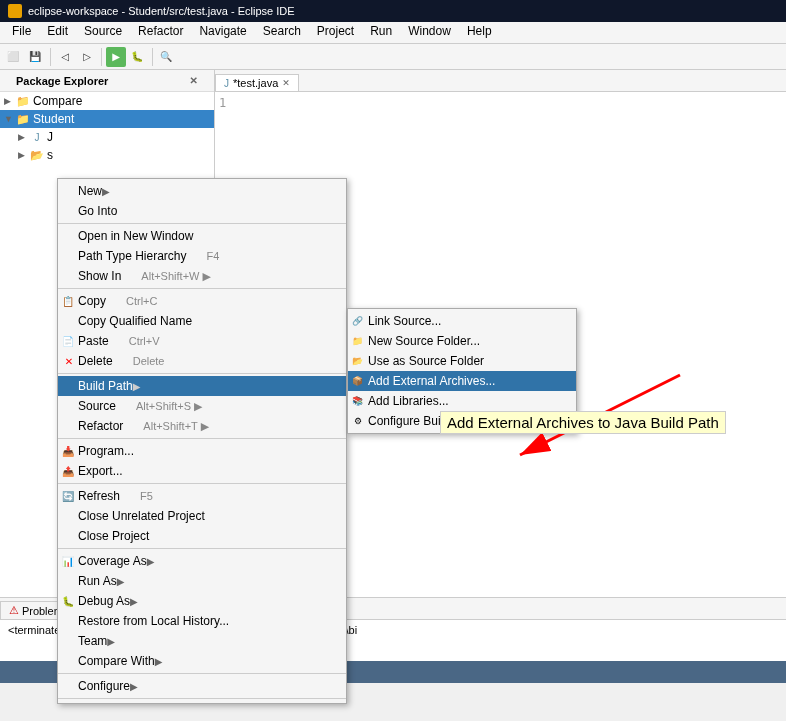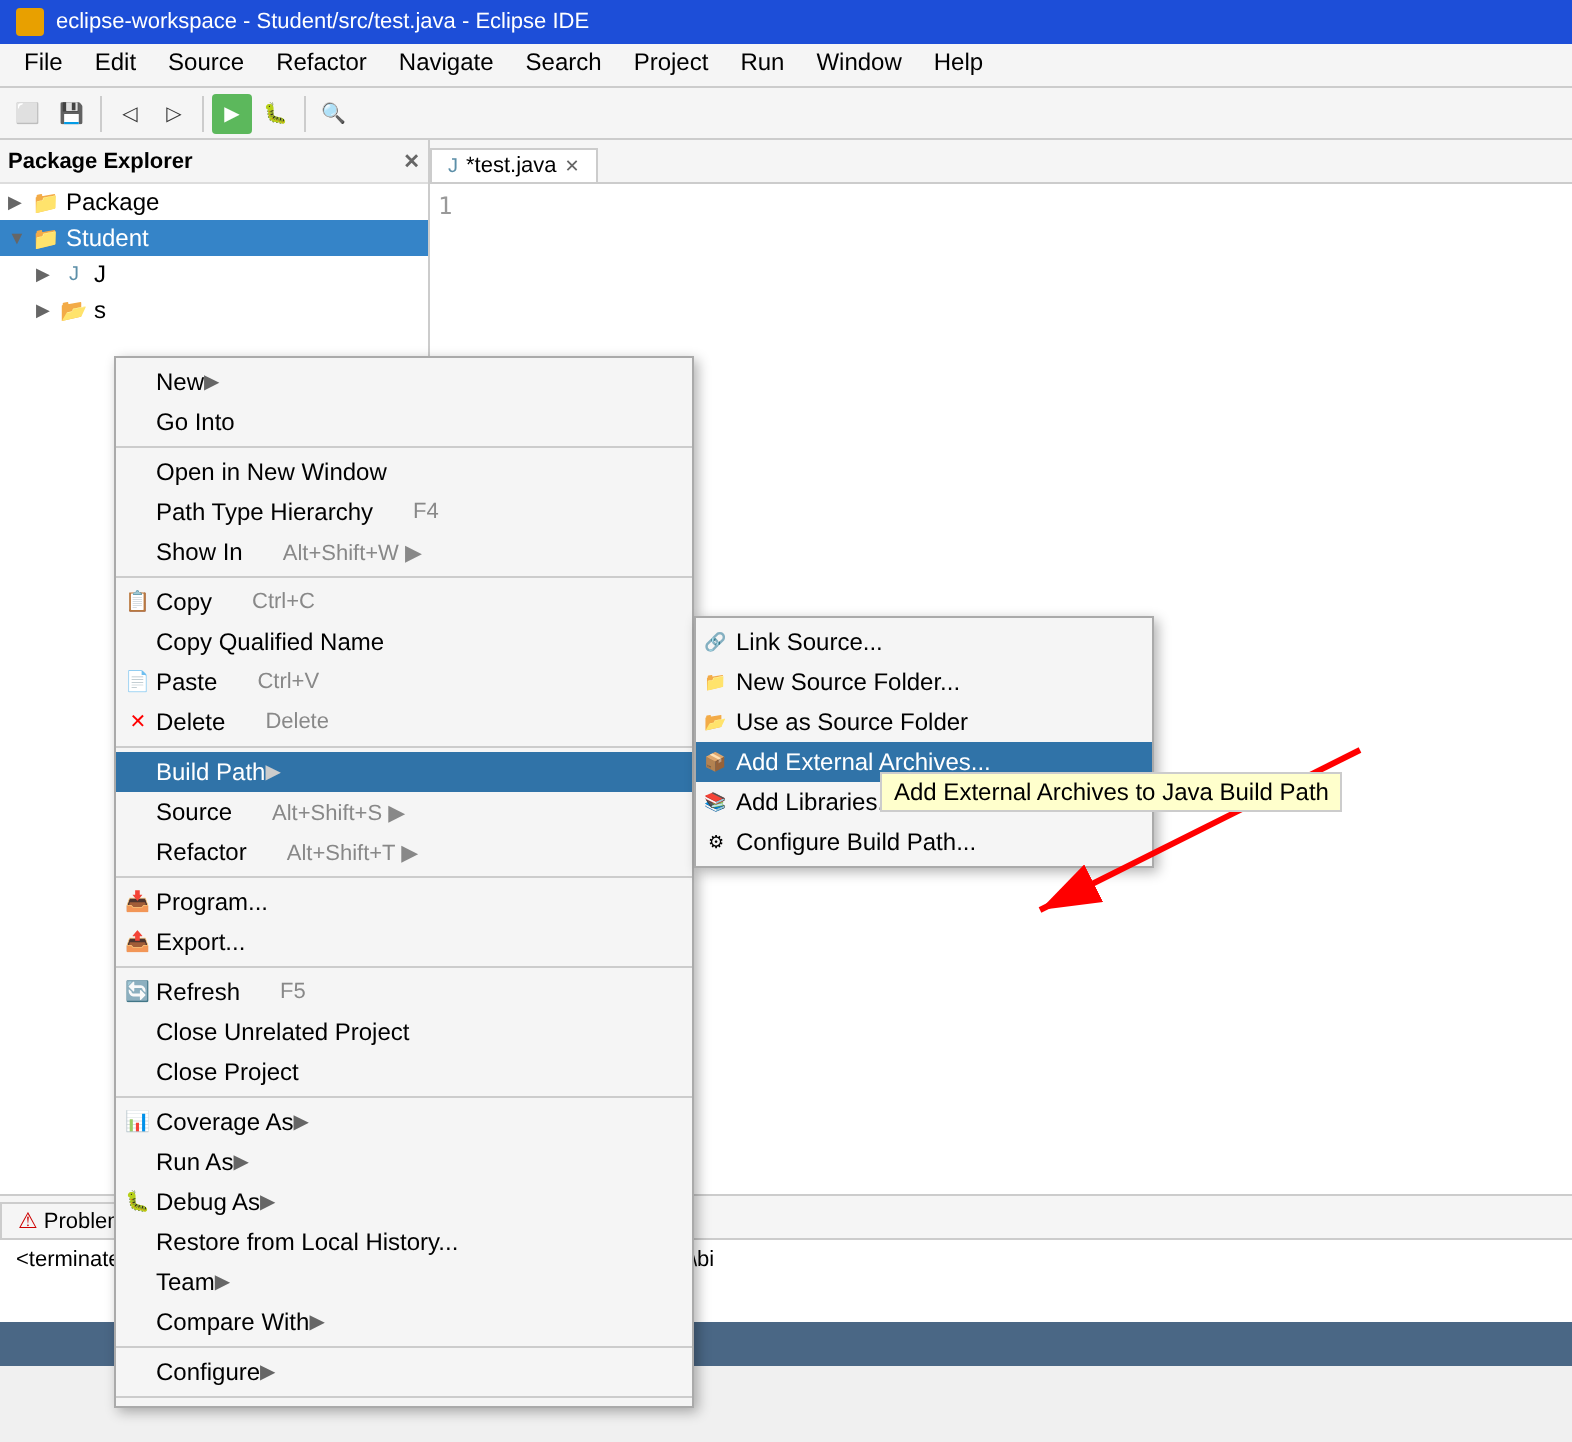--- a/index.html
+++ b/index.html
@@ -8,21 +8,21 @@
       font-size: 12px;
       background: #f0f0f0;
       width: 786px;
       height: 721px;
       overflow: hidden;
       position: relative;
     }
 
     
     .title-bar {
-      background: #1d4ed8;
+      background: #0f172a;
       color: white;
       height: 22px;
       display: flex;
       align-items: center;
       padding: 0 8px;
       font-size: 11px;
     }
     .title-bar-icon {
       width: 14px;
       height: 14px;
@@ -103,21 +103,21 @@
       border-right: 1px solid #ccc;
       display: flex;
       flex-direction: column;
     }
     .panel-header {
       background: #f5f5f5;
       border-bottom: 1px solid #ddd;
       height: 22px;
       display: flex;
       align-items: center;
-      padding: 0 4px;
+      padding: 0 16px;
       font-size: 11px;
       font-weight: bold;
       gap: 12px;
     }
     .panel-close {
       margin-left: auto;
       cursor: pointer;
       font-size: 10px;
       color: #666;
     }
@@ -259,25 +259,25 @@
       display: flex;
       align-items: center;
       justify-content: center;
       font-size: 9px;
     }
 
     
     .tooltip {
       position: absolute;
       left: 440px;
-      top: 316px;
+      top: 341px;
       background: #ffffcc;
       border: 1px solid #ccc;
       padding: 2px 6px;
-      font-size: 12px;
+      font-size: 15px;
       z-index: 200;
       white-space: nowrap;
     }
 
     
     .red-arrow {
       position: absolute;
       left: 490px;
       top: 300px;
       width: 200px;
@@ -374,21 +374,21 @@
 
   <div class="package-explorer">
     <div class="panel-header">
       <span>Package Explorer</span>
       <span class="panel-close">✕</span>
     </div>
 
     <div class="tree-item">
       <span class="tree-arrow">▶</span>
       <span class="tree-icon pkg-icon">📁</span>
-      <span>Package</span>
+      <span>Compare</span>
     </div>
     <div class="tree-item selected">
       <span class="tree-arrow">▼</span>
       <span class="tree-icon pkg-icon">📁</span>
       <span>Student</span>
     </div>
     <div class="tree-item" style="padding-left: 18px;">
       <span class="tree-arrow">▶</span>
       <span class="tree-icon java-icon">J</span>
       <span>J</span>

